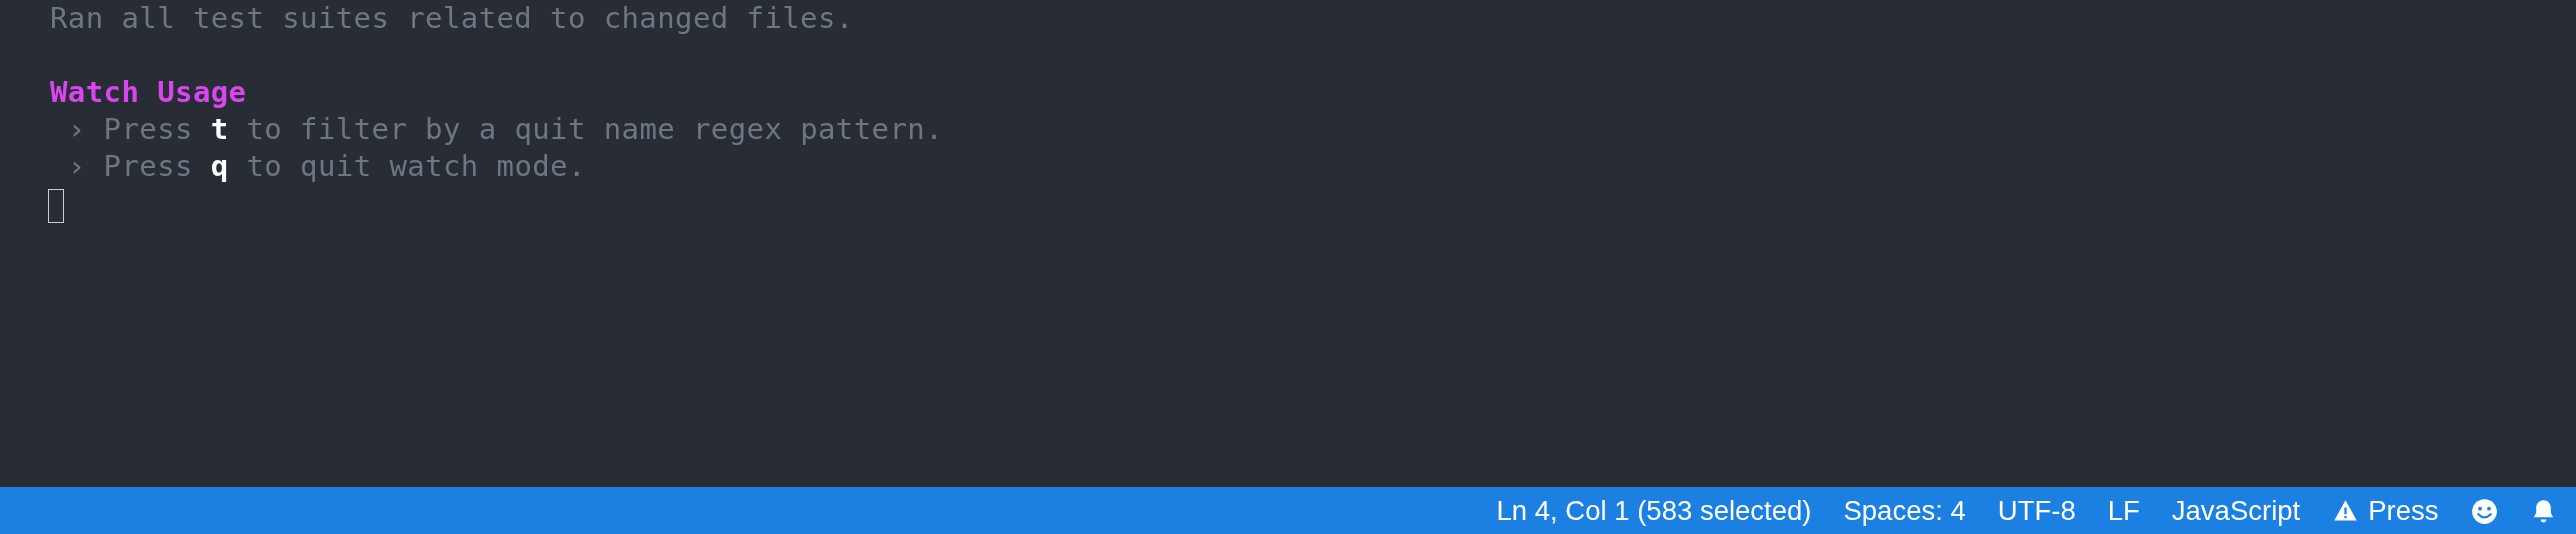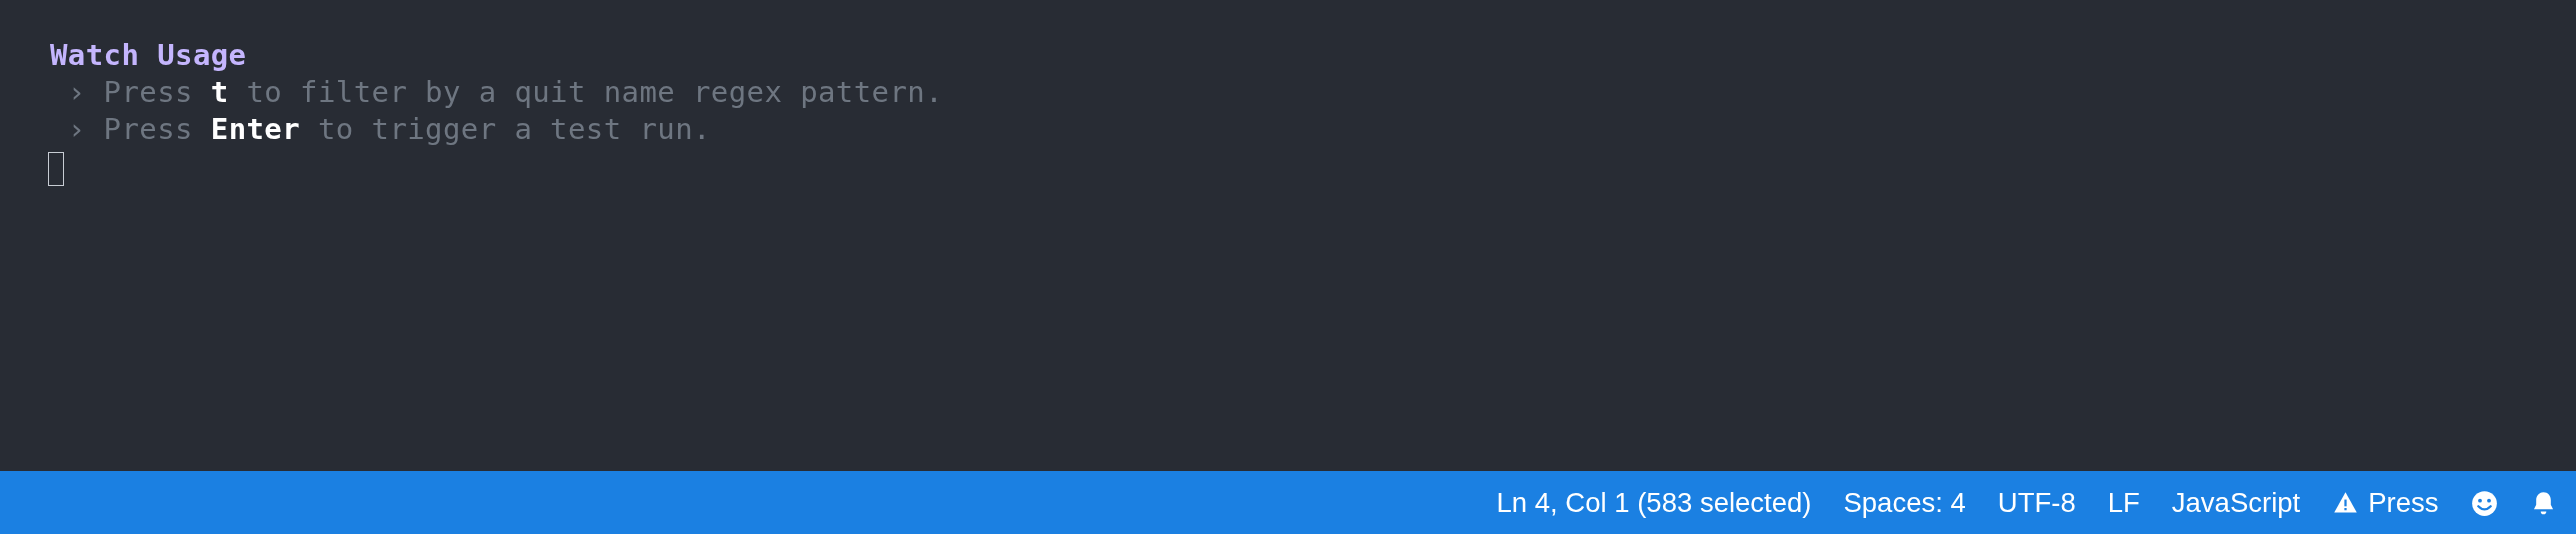--- a/index.html
+++ b/index.html
@@ -23,21 +23,21 @@
       letter-spacing: 0.4px;
     }
     .dimmed {
       color: #6e7681;
     }
     .bright {
       color: #ffffff;
       font-weight: 700;
     }
     .heading {
-      color: #c4b5fd;
+      color: #d946ef;
       font-weight: 700;
     }
     .arrow {
       color: #6e7681;
     }
     .line {
       white-space: pre;
     }
     .cursor {
       display: inline-block;
@@ -48,21 +48,21 @@
       margin-left: -1.8px;
     }
     .blank {
       height: 37px;
     }
     .status-bar {
       position: absolute;
       left: 0;
       right: 0;
       bottom: 0;
-      height: 64px;
+      height: 48px;
       background: #1b80e2;
       display: flex;
       align-items: center;
       justify-content: flex-end;
       padding: 0 19.5px 0 0;
       gap: 32px;
       font-family: -apple-system, BlinkMacSystemFont, "Segoe UI", Helvetica, Arial, sans-serif;
       font-size: 27.5px;
       color: #ffffff;
       font-weight: 500;
@@ -75,24 +75,25 @@
     }
     .icon-svg {
       display: inline-block;
       vertical-align: middle;
     }
   </style>
 </head>
 <body>
 
 <div class="terminal">
+  <div class="line dimmed">Ran all test suites related to changed files.</div>
   <div class="blank"></div>
   <div class="line heading">Watch Usage</div>
   <div class="line"><span class="arrow"> › </span><span class="dimmed">Press </span><span class="bright">t</span><span class="dimmed"> to filter by a quit name regex pattern.</span></div>
-  <div class="line"><span class="arrow"> › </span><span class="dimmed">Press </span><span class="bright">Enter</span><span class="dimmed"> to trigger a test run.</span></div>
+  <div class="line"><span class="arrow"> › </span><span class="dimmed">Press </span><span class="bright">q</span><span class="dimmed"> to quit watch mode.</span></div>
   <span class="cursor"></span>
 </div>
 
 <div class="status-bar">
   <span class="status-item">Ln 4, Col 1 (583 selected)</span>
   <span class="status-item">Spaces: 4</span>
   <span class="status-item">UTF-8</span>
   <span class="status-item">LF</span>
   <span class="status-item">JavaScript</span>
   <span class="status-item">

